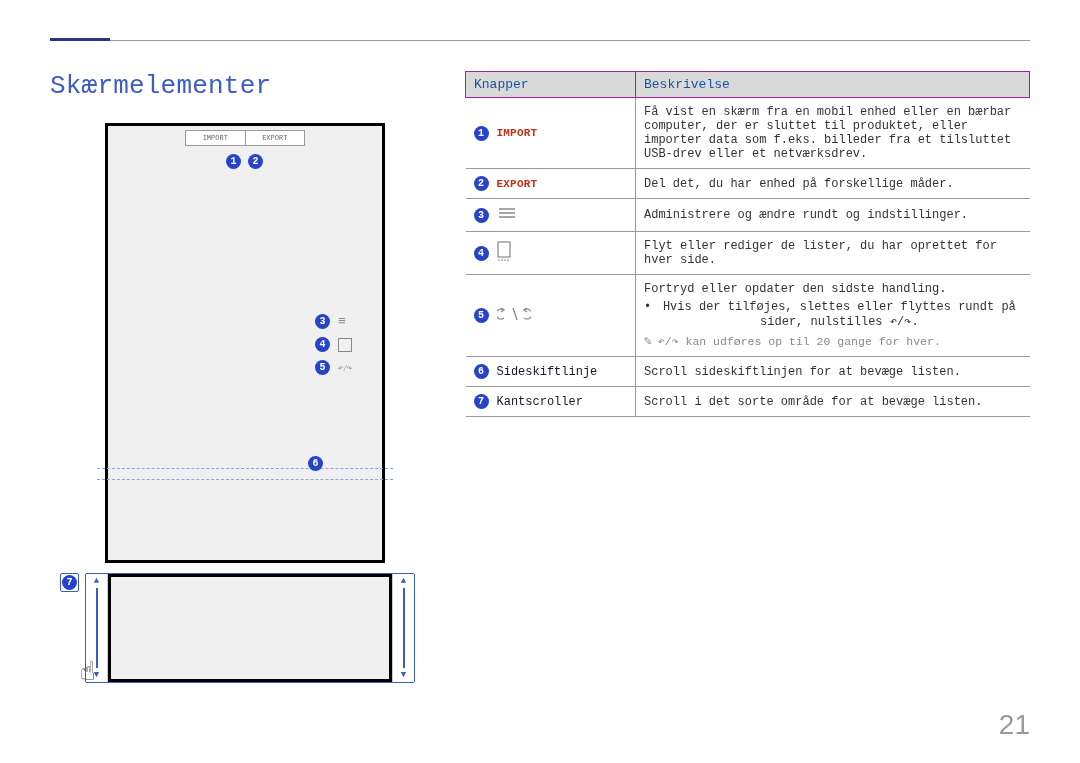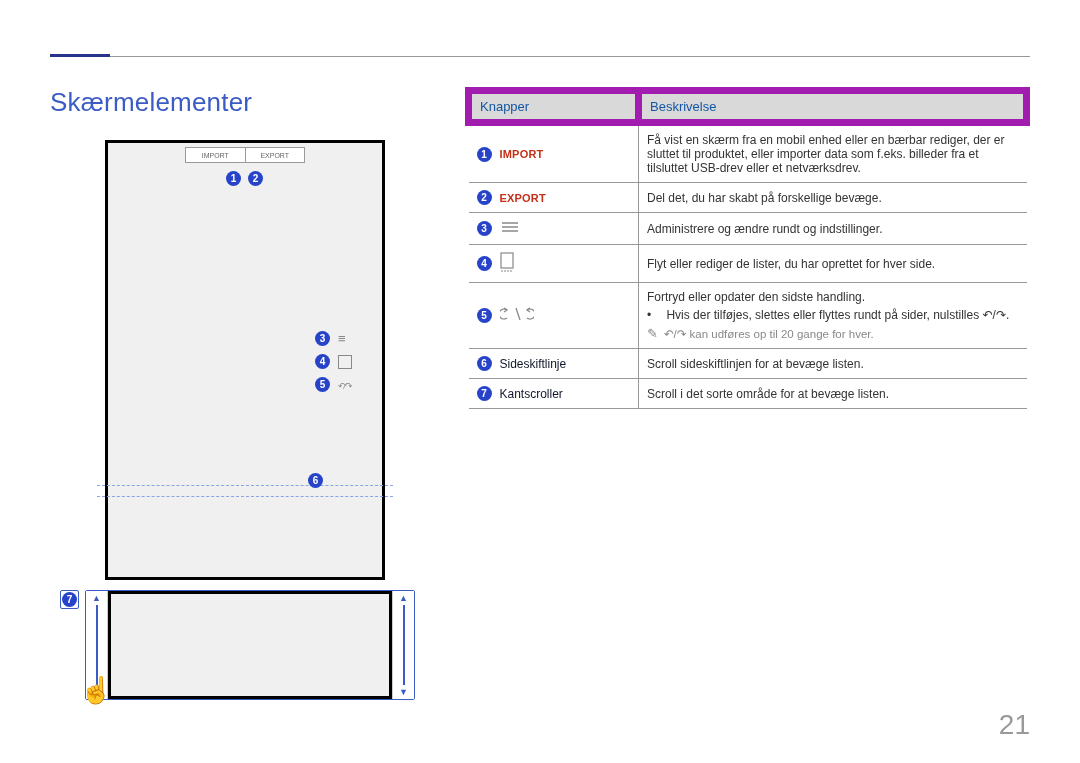--- a/index.html
+++ b/index.html
@@ -6,21 +6,22 @@
   body {
     font-family: Arial, Helvetica, sans-serif;
     width: 1080px;
     height: 763px;
     background: #fff;
     color: #333;
     font-size: 12.5px;
     position: relative;
   }
   .page {
-    padding: 56px 50px 0 50px;
+    padding: 40px 50px 0 50px;
+    font-family: Liberation Mono, monospace;
   }
   .top-rule {
     border-top: 1px solid #999;
     margin-bottom: 30px;
     position: relative;
   }
   .top-accent {
     position: absolute;
     top: -3px;
     left: 0;
@@ -177,21 +178,21 @@
     width: 100%;
     border-collapse: collapse;
     font-size: 12px;
   }
   table.defs th {
     background: #d9d9d9;
     color: #1556a3;
     text-align: left;
     font-weight: 500;
     padding: 5px 8px;
-    border: 7px solid #a21caf;
+    border: 1px solid #a21caf;
     font-size: 13px;
   }
   table.defs td {
     border-bottom: 1px solid #999;
     padding: 7px 8px;
     vertical-align: middle;
   }
   table.defs tr td:first-child {
     width: 170px;
     border-right: 1px solid #999;
@@ -292,31 +293,31 @@
           </tr>
         </thead>
         <tbody>
           <tr>
             <td>
                 <div class="btn-cell">
               <span class="callout">1</span>
               <span class="red">IMPORT</span>
             </div>
               </td>
-            <td>Få vist en skærm fra en mobil enhed eller en bærbar rediger, der er sluttet til produktet, eller importer data som f.eks. billeder fra et tilsluttet USB-drev eller et netværksdrev.</td>
+            <td>Få vist en skærm fra en mobil enhed eller en bærbar computer, der er sluttet til produktet, eller importer data som f.eks. billeder fra et tilsluttet USB-drev eller et netværksdrev.</td>
           </tr>
 
           <tr>
             <td>
                 <div class="btn-cell">
               <span class="callout">2</span>
               <span class="red">EXPORT</span>
             </div>
               </td>
-            <td>Del det, du har skabt på forskellige bevæge.</td>
+            <td>Del det, du har enhed på forskellige måder.</td>
           </tr>
 
           <tr>
             <td>
                 <div class="btn-cell">
               <span class="callout">3</span>
               <span class="inline-ico">
                 <svg width="20" height="14">
                       <line x1="2" y1="3" x2="18" y2="3" stroke="#888" stroke-width="1.5"></line>
                       <line x1="2" y1="7" x2="18" y2="7" stroke="#888" stroke-width="1.5"></line>

